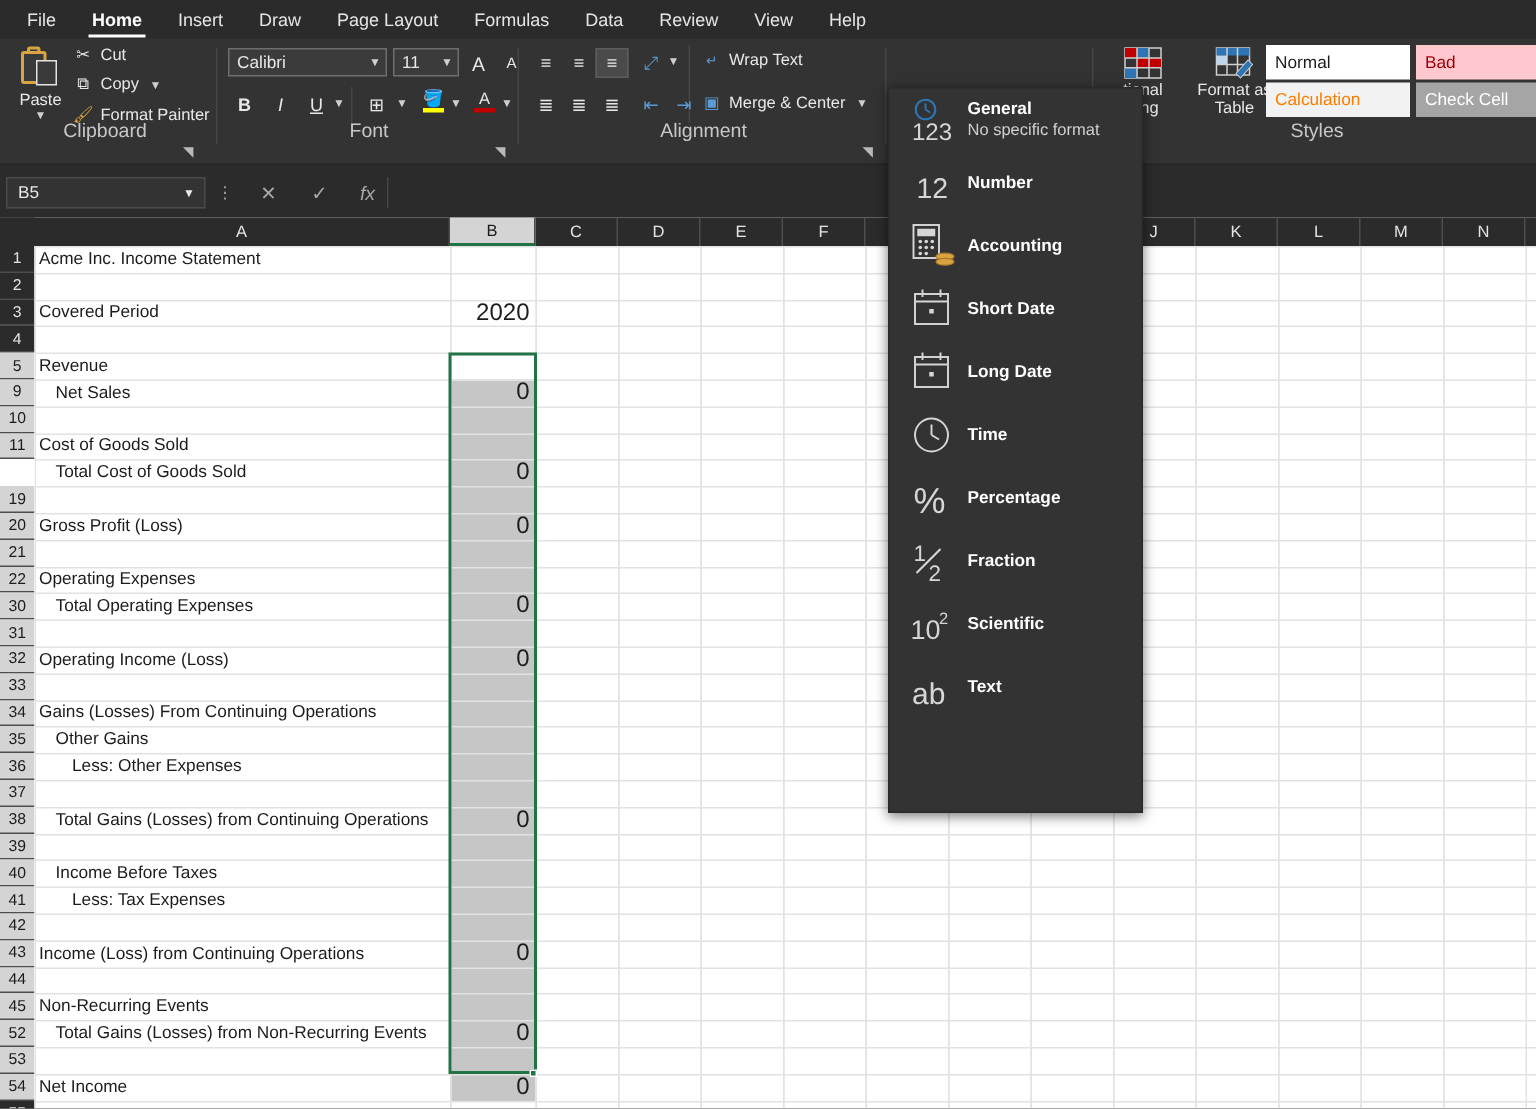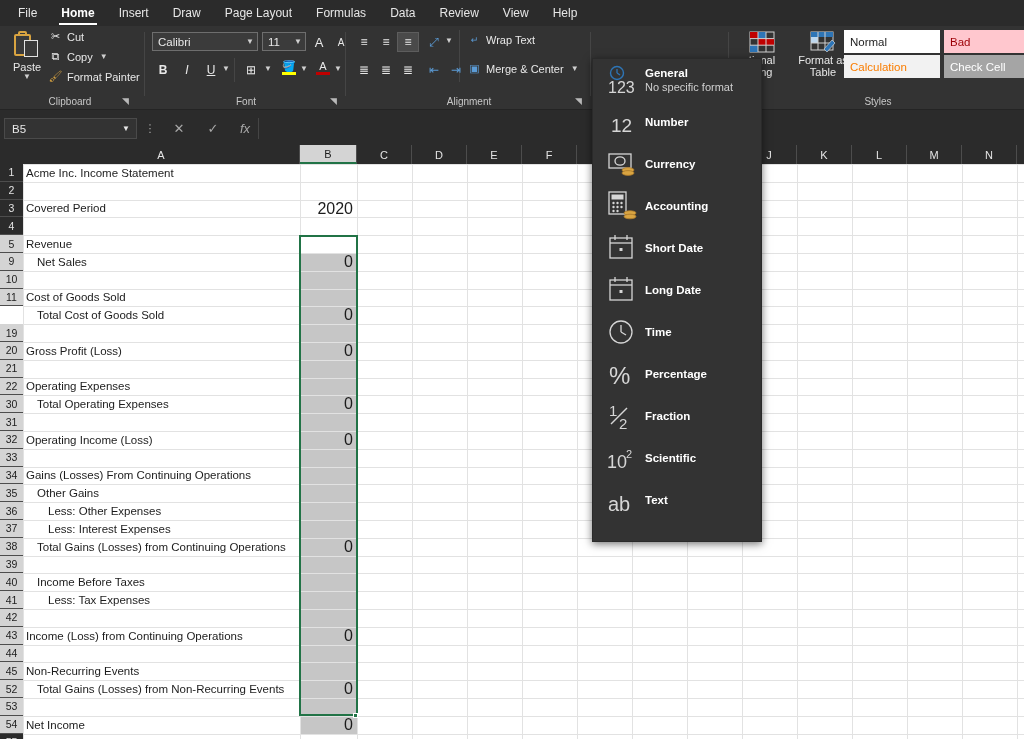--- a/index.html
+++ b/index.html
@@ -29,22 +29,22 @@
   }
 
   
   .ribbon {
     position: absolute; left: 0; top: 26px; width: 1024px; height: 84px;
     background: #333333;
     border-bottom: 1px solid #242424;
   }
   .group { position: absolute; top: 0; height: 84px; }
   .group-label {
-    position: absolute; bottom: 3px; left: 0; width: 100%;
-    text-align: center; color: #c8c8c8; font-size: 10px;
+    position: absolute; bottom: 16px; left: 0; width: 100%;
+    text-align: center; color: #c8c8c8; font-size: 13px;
   }
   .group-sep {
     position: absolute; top: 6px; width: 1px; height: 64px; background: #454545;
   }
   .dlg {
     position: absolute; bottom: 4px; color: #b9b9b9; font-size: 9px;
   }
 
   .rib-btn {
     color: #e8e8e8; font-size: 11px; display: flex; align-items: center;
@@ -693,23 +693,20 @@
         </div>
         <div class="cellA" style="top: 302.6px; height: 17.8px; padding-left: 3px; width: 277px;">
           <span>Gains (Losses) From Continuing Operations</span>
         </div>
         <div class="cellA" style="top: 320.4px; height: 17.8px; padding-left: 14px; width: 277px;">
           <span>Other Gains</span>
         </div>
         <div class="cellA" style="top: 338.2px; height: 17.8px; padding-left: 25px; width: 277px;">
           <span>Less: Other Expenses</span>
         </div>
-        <div class="cellA" style="top: 356px; height: 17.8px; padding-left: 25px; width: 277px;">
-          <span>Less: Interest Expenses</span>
-        </div>
         <div class="cellA" style="top: 373.8px; height: 17.8px; padding-left: 14px; width: 277px;">
           <span>Total Gains (Losses) from Continuing Operations</span>
         </div>
         <div class="cellB" style="left: 277px; width: 57px; top: 373.8px; height: 17.8px;">
           <span>0</span>
         </div>
         <div class="cellA" style="top: 409.4px; height: 17.8px; padding-left: 14px; width: 277px;">
           <span>Income Before Taxes</span>
         </div>
         <div class="cellA" style="top: 427.2px; height: 17.8px; padding-left: 25px; width: 277px;">
@@ -758,33 +755,20 @@
           </div>
         </div>
         <div class="menu-item">
           <div class="mi-ico">
             <svg width="34" height="32" viewBox="0 0 34 32">
               <text x="4" y="26" font-family="Liberation Sans, sans-serif" font-size="19" fill="#d6d6d6">12</text>
             </svg>
           </div>
           <div class="mi-txt">
             <div class="mi-title">Number</div>
-          </div>
-        </div>
-        <div class="menu-item">
-          <div class="mi-ico">
-            <svg width="34" height="30" viewBox="0 0 34 30">
-              <rect x="2" y="5" width="22" height="14" stroke="#d6d6d6" fill="none" stroke-width="1.3"></rect>
-              <ellipse cx="13" cy="12" rx="5" ry="4.2" stroke="#d6d6d6" fill="none" stroke-width="1.3"></ellipse>
-              <ellipse cx="21" cy="21" rx="6" ry="2.4" fill="#d9a441" stroke="#a8772a" stroke-width="0.8"></ellipse>
-              <ellipse cx="21" cy="24" rx="6" ry="2.4" fill="#d9a441" stroke="#a8772a" stroke-width="0.8"></ellipse>
-            </svg>
-          </div>
-          <div class="mi-txt">
-            <div class="mi-title">Currency</div>
           </div>
         </div>
         <div class="menu-item">
           <div class="mi-ico">
             <svg width="34" height="32" viewBox="0 0 34 32">
               <rect x="2" y="2" width="17" height="22" stroke="#d6d6d6" fill="none" stroke-width="1.3"></rect>
               <rect x="4.5" y="4.5" width="12" height="5" fill="#d6d6d6"></rect>
               <circle cx="6.5" cy="13" r="1.2" fill="#d6d6d6"></circle>
               <circle cx="10.5" cy="13" r="1.2" fill="#d6d6d6"></circle>
               <circle cx="14.5" cy="13" r="1.2" fill="#d6d6d6"></circle>

